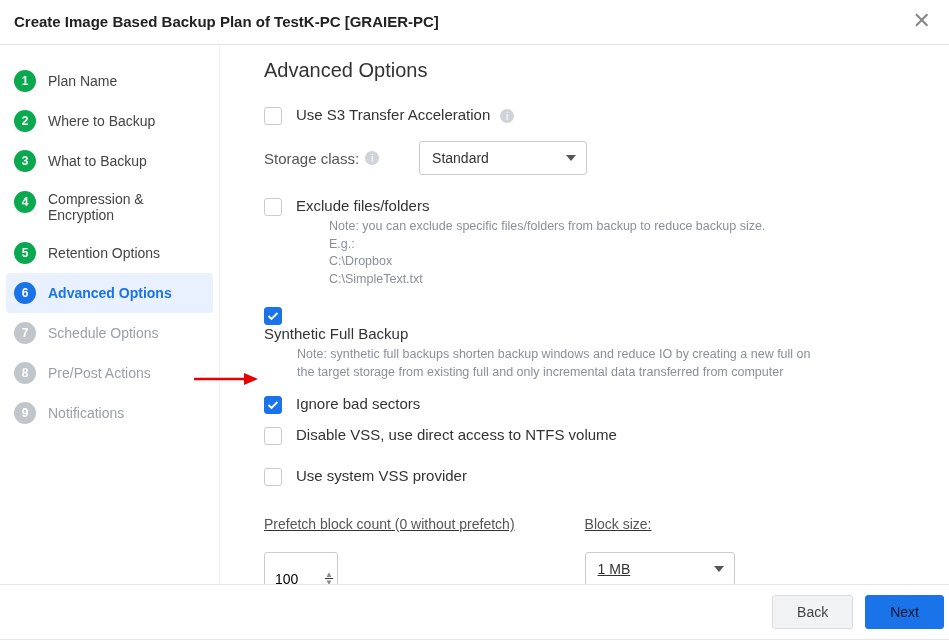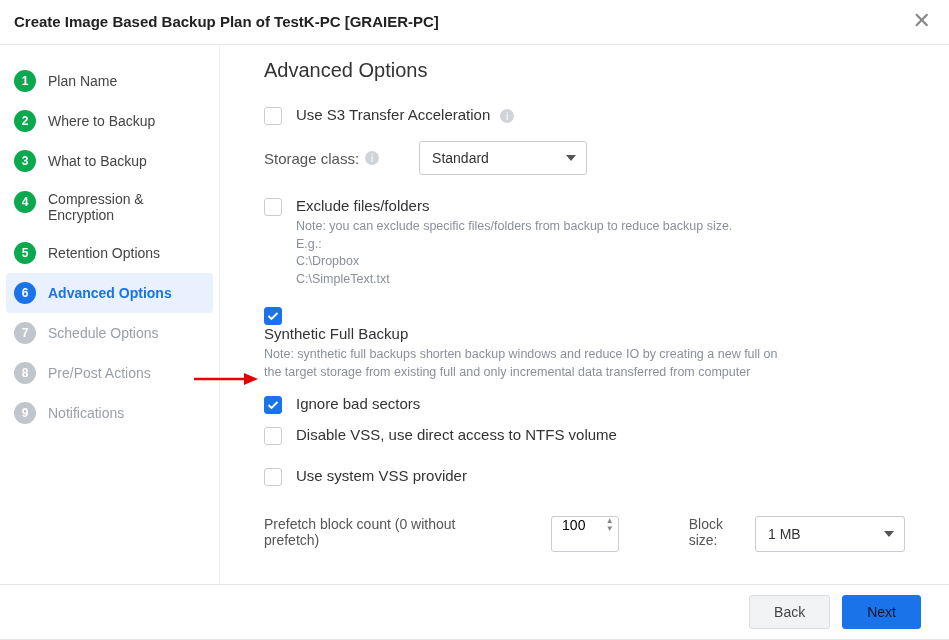--- a/index.html
+++ b/index.html
@@ -21,36 +21,36 @@
     .content { position:absolute; top:0; left:0; right:14px; bottom:0; overflow-y:scroll; padding: 14px 30px 20px 44px;}
     .content h2 { font-size:20px; font-weight:400; color:#333; margin-bottom:24px;}
     .row { margin-bottom:22px; }
     .checkbox-row { display:flex; align-items:flex-start; margin-bottom:16px;}
     .chk { width:18px; height:18px; border:1px solid #c8ccd0; border-radius:3px; margin-right:14px; flex-shrink:0; cursor:pointer; display:flex; align-items:center; justify-content:center; margin-top:1px;}
     .chk.checked { background:#1a73e8; border-color:#1a73e8; color:#fff;}
     .chk.checked svg { display:block; }
     .chk svg { display:none; width:12px; height:12px;}
     .chk-body { flex:1; }
     .chk-label { font-size:15px; color:#333; }
-    .chk-note { font-size:12.5px; color:#8a9099; margin-top:4px; line-height:1.4;}
+    .chk-note { font-size:12.5px; color:#8a9099; margin-top:4px; line-height:1.4;margin-left:33px;}
     .chk-note-line{display:block;}
     .inline-label { font-size:15px; color:#555; margin-right:14px;}
     .info-icon { display:inline-flex; width:14px; height:14px; border-radius:50%; background:#d0d4d9; color:#fff; font-size:10px; align-items:center; justify-content:center; margin-left:6px; vertical-align:middle;}
     .select { border:1px solid #c8ccd0; border-radius:3px; padding: 8px 32px 8px 12px; font-size:14px; min-width:168px; position:relative; display:inline-flex; align-items:center; cursor:pointer; background:#fff;}
     .caret { position:absolute; right:10px; top:50%; transform:translateY(-50%); border-left:5px solid transparent; border-right:5px solid transparent; border-top:6px solid #555;}
     .storage-row { display:flex; align-items:center; }
     .form-pair { display:flex; gap:70px; margin-top:30px;}
-    .form-col { display:flex; flex-direction:row; gap:20px;}
+    .form-col { display:flex; flex-direction:column; gap:20px;text-decoration:underline;}
     .form-col label { font-size:14px; color:#555;}
-    .numinput { display:flex; align-items:flex-start; border:1px solid #c8ccd0; border-radius:3px; width:74px; height:36px; padding:0 4px 0 10px;margin-left:44px;}
+    .numinput { display:flex; align-items:flex-end; border:1px solid #c8ccd0; border-radius:3px; width:74px; height:36px; padding:0 4px 0 10px;}
     .numinput input{ border:none; width:34px; font-size:14px; outline:none;}
     .spin {display:flex; flex-direction:column; margin-left:auto;}
     .spin span{font-size:8px; color:#888; line-height:8px; cursor:pointer;}
     .arrow-annot { position:absolute; left:192px; top:326px; pointer-events:none; z-index:5;}
-    .footer { border-top:1px solid #e5e5e5; padding:10px 28px; display:flex; justify-content:flex-end; gap:12px;}
+    .footer { border-top:1px solid #e5e5e5; padding:10px 5px; display:flex; justify-content:flex-end; gap:12px;}
     .btn { padding:8px 24px; font-size:14px; border-radius:3px; cursor:pointer; border:1px solid transparent;}
     .btn-back { background:#f1f3f4; border-color:#dadce0; color:#444;}
     .btn-next { background:#1a73e8; color:#0f172a; border-color:#1a73e8;}
     .content::-webkit-scrollbar{width:16px;}
     .content::-webkit-scrollbar-track{background:#f1f1f1;}
     .content::-webkit-scrollbar-thumb{background:#c1c1c1;}
   </style>
 </head>
 <body>
 

